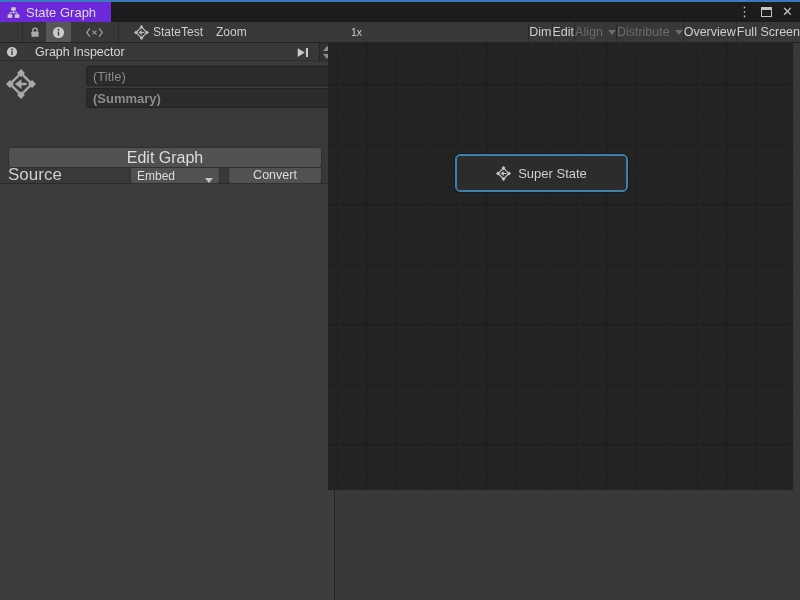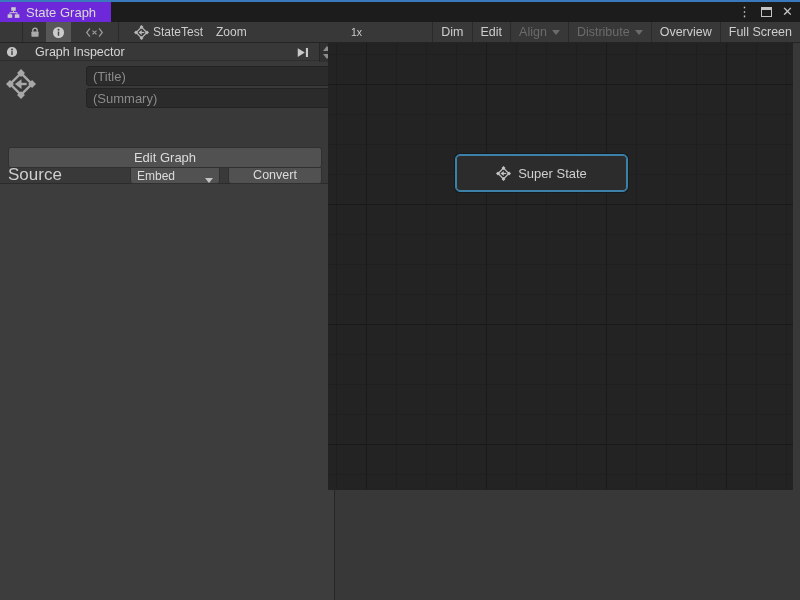--- a/index.html
+++ b/index.html
@@ -20,21 +20,21 @@
   .maxbox{width:11px;height:10px;border:1px solid #c4c4c4;border-top-width:3px;}
   
   .toolbar{position:absolute;left:0;top:22px;width:800px;height:21px;background:#383838;border-bottom:1px solid #242424;}
   .tb-sep{position:absolute;top:0;width:1px;height:20px;background:#2a2a2a;}
   .tb-btn{position:absolute;top:0;height:20px;display:flex;align-items:center;justify-content:center;}
   .tb-btn.active{background:#575757;}
   .tb-label{position:absolute;top:0;height:20px;line-height:20px;font-size:12px;color:#cccccc;}
   .slider-track{position:absolute;top:31px;height:2px;background:#7d7d7d;border-radius:1px;}
   .slider-handle{position:absolute;width:12px;height:12px;border-radius:50%;background:#989898;}
   .tb-right{position:absolute;right:0;top:0;height:21px;display:flex;}
-  .tb-right .act{height:20px;line-height:20px;padding:0 8px;font-size:12.5px;color:#cdcdcd;
+  .tb-right .act{height:20px;line-height:20px;padding:0 0;font-size:12.5px;color:#cdcdcd;
                  border-left:1px solid #2a2a2a;display:flex;align-items:center;gap:5px;}
   .tb-right .act.disabled{color:#6b6b6b;}
   .caret{width:0;height:0;border-left:4px solid transparent;border-right:4px solid transparent;border-top:5px solid currentColor;display:inline-block;}
   
   .panel{position:absolute;left:0;top:43px;width:335px;height:557px;background:#393939;border-right:1px solid #262626;}
   .panel-lower{position:absolute;left:0;top:140px;width:334px;height:417px;background:#3d3d3d;border-top:1px solid #2b2b2b;}
   .p-header{position:absolute;left:0;top:0;width:334px;height:18px;background:#383838;
             border-bottom:1px solid #2e2e2e;display:flex;align-items:center;gap:17px;padding:0 6px;}
   .p-header .ttl{font-size:12.5px;color:#d6d6d6;}
   .dock-btn{position:absolute;right:20px;top:1px;width:22px;height:16px;display:flex;align-items:center;justify-content:center;color:#c9c9c9;}
@@ -46,21 +46,21 @@
   .p-input{position:absolute;left:38px;width:289px;height:20px;background:#2b2b2b;border:1px solid #232323;
            border-radius:3px;color:#cfcfcf;font-size:13px;padding:0 6px;font-family:"Liberation Sans",sans-serif;outline:none;margin-left:48px;}
   .p-input::placeholder{color:#8b8b8b;opacity:1;}
   .src-label{position:absolute;left:8px;top:123px;height:18px;line-height:18px;font-size:17px;color:#cfcfcf;}
   .dropdown{position:absolute;left:130px;top:123px;width:90px;height:18px;background:#515151;border:1px solid #303030;
             border-radius:3px;display:flex;align-items:flex-end;font-size:12px;color:#dcdcdc;padding:0 6px;justify-content:space-between;}
   .dropdown .caret{color:#c3c3c3;}
   .btn{background:#515151;border:1px solid #303030;border-radius:3px;color:#dcdcdc;
        display:flex;align-items:center;justify-content:center;font-size:12.5px;}
   .convert-btn{position:absolute;left:228px;top:123px;width:94px;height:18px;}
-  .edit-btn{position:absolute;left:8px;top:104px;width:314px;height:21px;font-size:13px;}
+  .edit-btn{position:absolute;left:8px;top:104px;width:314px;height:21px;font-size:16px;}
   
   .canvas{position:absolute;left:328px;top:43px;width:465px;height:447px;background-color:#232323;
     background-image:
       linear-gradient(#1a1a1a 1px, transparent 1px),
       linear-gradient(90deg, #1a1a1a 1px, transparent 1px),
       linear-gradient(#1f1f1f 1px, transparent 1px),
       linear-gradient(90deg, #1f1f1f 1px, transparent 1px);
     background-size:120px 120px,120px 120px,30px 30px,30px 30px;
     background-position:38px 41px,38px 41px,8px 11px,8px 11px;}
   .node{position:absolute;left:127px;top:111px;width:173px;height:38px;background:#2c2c2c;
@@ -194,21 +194,21 @@
         <path d="M16 4.5 L27.5 16 L16 27.5 L4.5 16 Z" fill="none" stroke="#a8a8a8" stroke-width="2.6"></path>
         <path d="M16 0 l4.2 4.2 -4.2 4.2 -4.2 -4.2 Z" fill="#a8a8a8"></path>
         <path d="M16 23.6 l4.2 4.2 -4.2 4.2 -4.2 -4.2 Z" fill="#a8a8a8"></path>
         <path d="M4.2 11.8 l4.2 4.2 -4.2 4.2 -4.2 -4.2 Z" fill="#a8a8a8"></path>
         <path d="M27.8 11.8 l4.2 4.2 -4.2 4.2 -4.2 -4.2 Z" fill="#a8a8a8"></path>
         <path d="M22 16 H14" stroke="#a8a8a8" stroke-width="2.6"></path>
         <path d="M16.5 10.8 L9.5 16 L16.5 21.2 Z" fill="#a8a8a8"></path>
       </svg>
     </div>
     <input class="p-input" style="top: 23px;" placeholder="(Title)">
-    <input class="p-input" style="top: 45px;" placeholder="(Summary)">
+    <input class="p-input" style="top: 45px; font-weight: bold;" placeholder="(Summary)">
 
     <div class="src-label">Source</div>
     <div class="dropdown">
       <span>Embed</span>
       <span class="caret"></span>
     </div>
     <div class="btn convert-btn">
       <span>Convert</span>
     </div>
     <div class="btn edit-btn">

